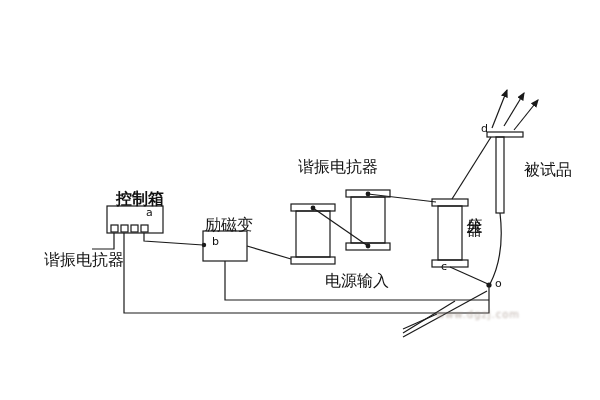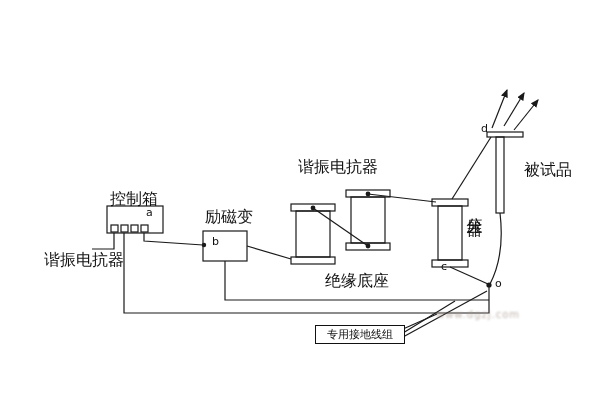--- a/index.html
+++ b/index.html
@@ -78,33 +78,30 @@
 
     <g fill="#1a1a1a" stroke="none">
       <circle cx="313" cy="208" r="2.4"></circle>
       <circle cx="368" cy="194" r="2.4"></circle>
       <circle cx="368" cy="246" r="2.4"></circle>
       <circle cx="204" cy="245" r="2.2"></circle>
       <circle cx="489" cy="285" r="2.6"></circle>
     </g>
   </svg>
 
-  <div class="lbl" style="left:110px;top:190px;">控制箱</div>
+  <div class="lbl" style="left:116px;top:190px;font-weight:bold;">控制箱</div>
   <div class="lbl" style="left:44px;top:251px;">谐振电抗器</div>
-  <div class="lbl" style="left:205px;top:208px;">励磁变</div>
+  <div class="lbl" style="left:205px;top:216px;">励磁变</div>
   <div class="lbl" style="left:298px;top:158px;">谐振电抗器</div>
-  <div class="lbl" style="left:325px;top:272px;">绝缘底座</div>
+  <div class="lbl" style="left:325px;top:272px;">电源输入</div>
   <div class="lbl vert" style="left:466px;top:205px;">分压器</div>
   <div class="lbl" style="left:524px;top:161px;">被试品</div>
 
   <div class="node" style="left:146px;top:207px;">a</div>
   <div class="node" style="left:212px;top:236px;">b</div>
   <div class="node" style="left:441px;top:261px;">c</div>
   <div class="node" style="left:481px;top:123px;">d</div>
   <div class="node" style="left:495px;top:278px;">o</div>
 
-  <div class="gbox">
-    <span>专用接地线组</span>
-  </div>
 
   <div class="watermark">www.dgzj.com</div>
 
 </div>
 
 </body></html>

